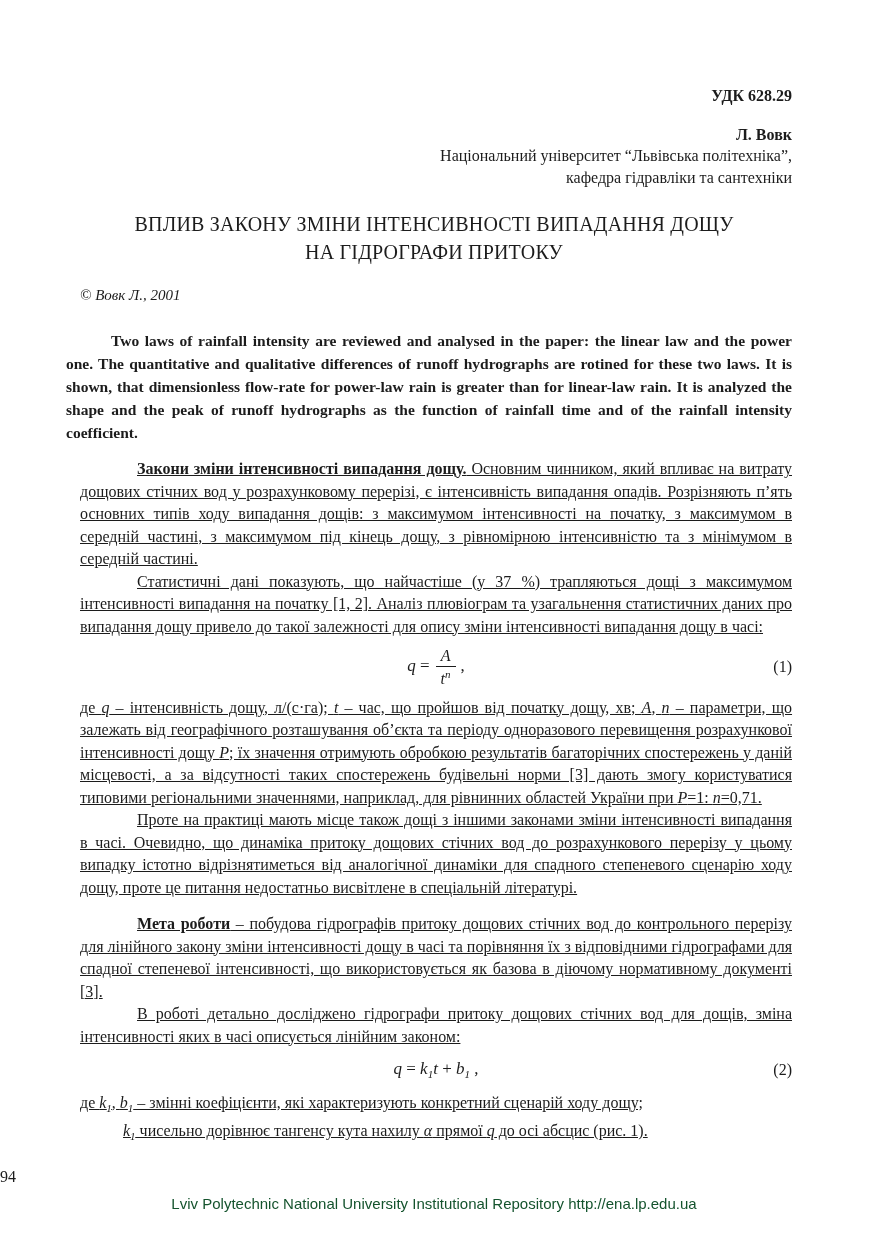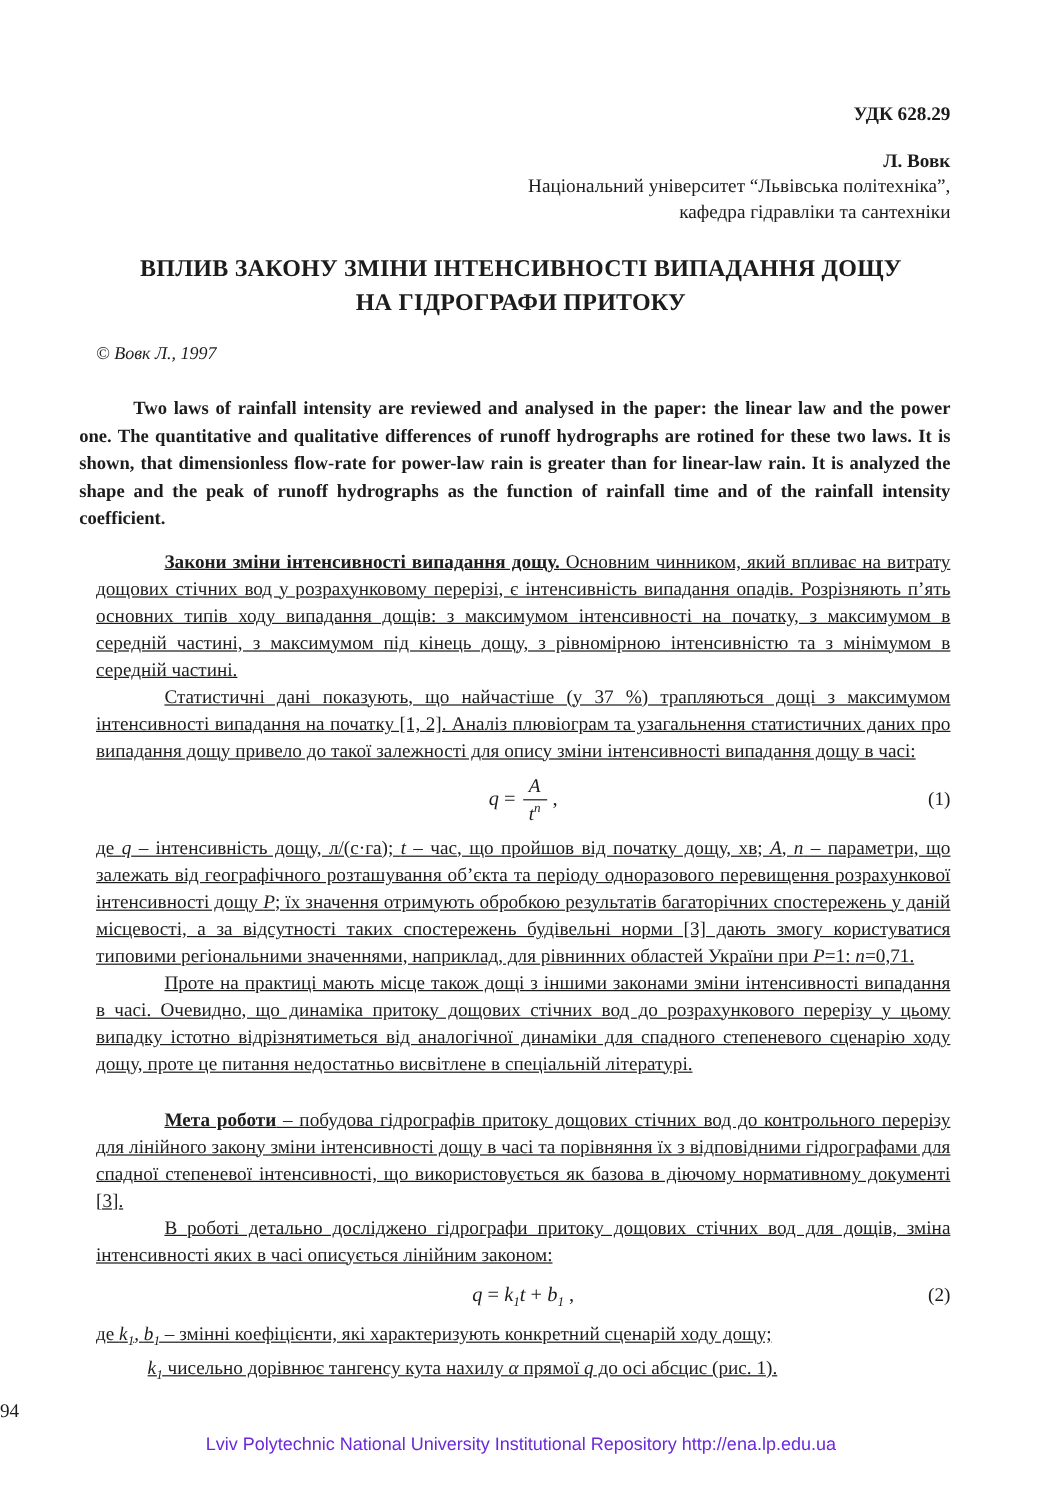--- a/index.html
+++ b/index.html
@@ -9,42 +9,42 @@
     height: 1240px;
     background: #ffffff;
     overflow: hidden;
     font-family: "Liberation Serif", "DejaVu Serif", serif;
     color: #1c1c1c;
   }
   .right-block { margin: 86px 76px 0 0; text-align: right; }
   .udc { font-weight: bold; font-size: 16px; line-height: 20px; }
   .author { font-weight: bold; font-size: 16px; line-height: 20px; margin-top: 19px; }
   .affil { font-size: 16px; line-height: 22px; }
-  .title { margin: 21px 60px 0 60px; text-align: center; font-weight: bold; font-size: 20px; line-height: 28px; letter-spacing: 0.2px; }
+  .title { margin: 21px 60px 0 60px; text-align: center; font-weight: normal; font-size: 20px; line-height: 28px; letter-spacing: 0.2px; }
   .copyright { margin: 20px 0 0 80px; font-style: italic; font-size: 15px; line-height: 19px; }
   .abstract {
     margin: 24px 76px 0 66px;
     font-weight: bold;
     font-size: 15.5px;
     line-height: 23px;
     text-align: justify;
     text-indent: 45px;
   }
   .text-block { margin: 14px 76px 0 80px; }
   .para {
     font-size: 16px;
     line-height: 22.5px;
     text-align: justify;
     text-indent: 57px;
     margin: 0;
     text-decoration: underline;
   }
   .para.no-indent { text-indent: 0; }
   .para.small-indent { text-indent: 43px; }
-  .para.gap-before { margin-top: 24px; }
+  .para.gap-before { margin-top: 14px; }
   .eq-row {
     position: relative;
     display: flex;
     justify-content: center;
     align-items: center;
     margin: 9px 0;
     font-size: 17px;
     min-height: 40px;
   }
   .eq-row.flat { min-height: 26px; text-align: center; }
@@ -76,41 +76,41 @@
     text-align: left;
     font-size: 16px;
   }
   .repo-footer {
     position: absolute;
     top: 1195px;
     left: 0; right: 0;
     text-align: center;
     font-family: "Liberation Sans", "DejaVu Sans", sans-serif;
     font-size: 15px;
-    color: #6d28d9;
+    color: #14532d;
   }
 </style>
 </head>
 <body>
 
 <div class="page">
 
   <div class="right-block">
     <div class="udc">УДК 628.29</div>
     <div class="author">Л. Вовк</div>
     <div class="affil">Національний університет “Львівська політехніка”,</div>
     <div class="affil">кафедра гідравліки та сантехніки</div>
   </div>
 
   <div class="title">
     <div>ВПЛИВ ЗАКОНУ ЗМІНИ ІНТЕНСИВНОСТІ ВИПАДАННЯ ДОЩУ</div>
     <div>НА ГІДРОГРАФИ ПРИТОКУ</div>
   </div>
 
-  <div class="copyright">© Вовк Л., 1997</div>
+  <div class="copyright">© Вовк Л., 2001</div>
 
   <div class="abstract">Two laws of rainfall intensity are reviewed and analysed in the paper: the linear law and the power one. The quantitative and qualitative differences of runoff hydrographs are rotined for these two laws. It is shown, that dimensionless flow-rate for power-law rain is greater than for linear-law rain. It is analyzed the shape and the peak of runoff hydrographs as the function of rainfall time and of the rainfall intensity coefficient.</div>
 
   <div class="text-block">
     <p class="para"><b>Закони зміни інтенсивності випадання дощу.</b> Основним чинником, який впливає на витрату дощових стічних вод у розрахунковому перерізі, є інтенсивність випадання опадів. Розрізняють п’ять основних типів ходу випадання дощів: з максимумом інтенсивності на початку, з максимумом в середній  частині, з максимумом під кінець дощу, з рівномірною інтенсивністю та з мінімумом в середній частині.</p>
     <p class="para">Статистичні дані показують, що найчастіше (у 37 %) трапляються дощі з максимумом інтенсивності випадання на початку [1, 2]. Аналіз плювіограм та узагальнення статистичних даних про випадання дощу привело до такої залежності для опису зміни інтенсивності випадання дощу в часі:</p>
 
     <div class="eq-row">
       <span class="eq-body">
         <span><i>q</i> =</span><span class="frac">

